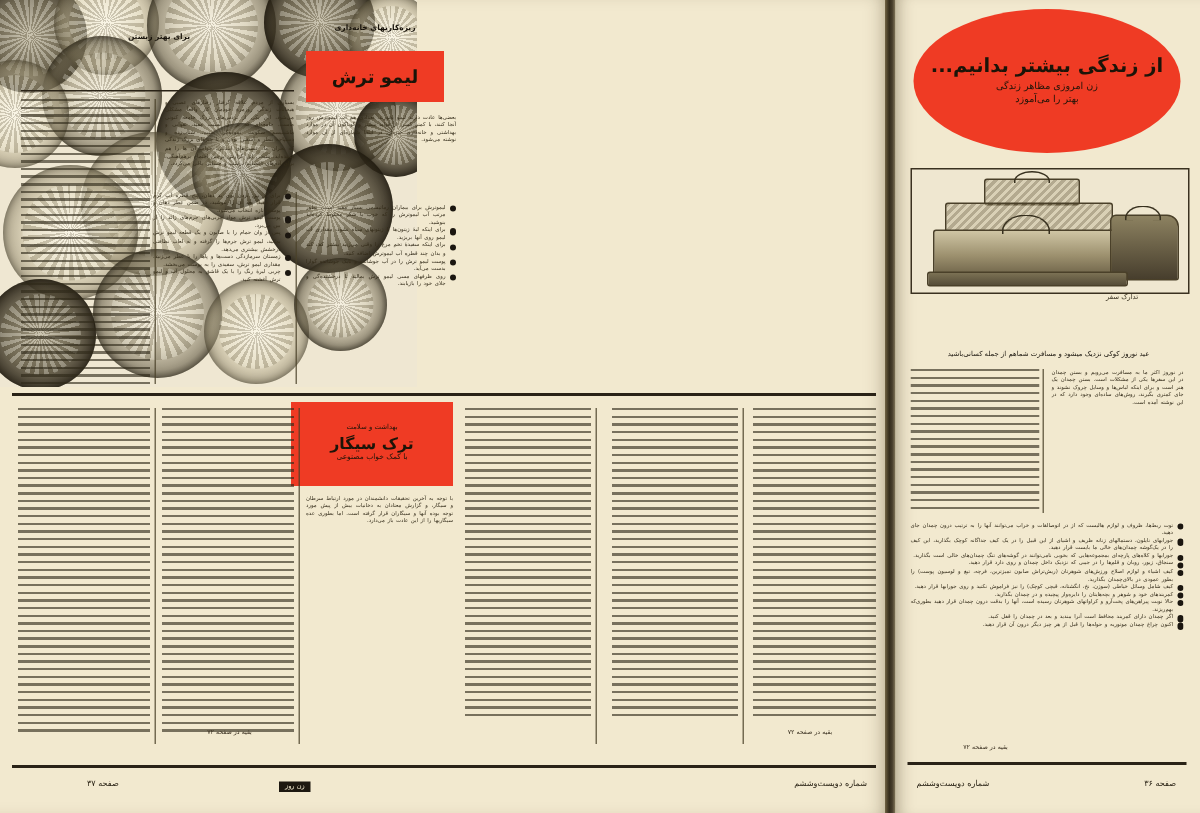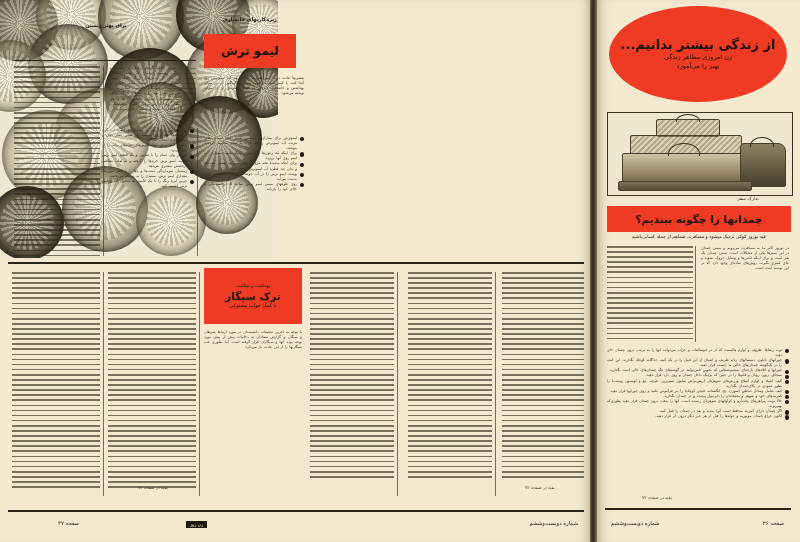--- a/index.html
+++ b/index.html
@@ -226,21 +226,21 @@
     <div class="col t" style="right:396px;top:66px;width:86px;height:188px;">بسیاری از مردم علاقه گرفتار رفتار‌های عصبی و هیجانات زندگی روزمره خودمان کار واقعاً مشکلی می‌شود، این یکی از تردس‌های بزرگ جامعه کنونی ماست. جامعه‌ای که بر آن نسبت مفید، تقوایی و ماشینیسم سکونت نموده‌گی است، شتاب‌زده و دستپاچه بنظر و آشفتن بودن و با چیزهای بزرگ زندگی که بحران ما، عصبی‌های ابتدائی، جواب آن ها را هم شنیده‌اید. بنتیجی این گزارش برچین اجتماع برهم‌آهنگی، برای آدم‌های اعصاب درست و حسابی باقی می‌گردد.</div>
 
     <div class="vline" style="right:488px;top:66px;height:190px;"></div>
 
     <div class="col" style="right:492px;top:66px;width:86px;height:190px;">
       <div class="faketext"></div>
     </div>
 
     <div class="hline" style="left:8px;top:262px;width:576px;height:2px;"></div>
 
-    <div class="red-box" style="right:290px;top:268px;width:98px;height:56px;">
+    <div class="red-box" style="right:290px;top:268px;width:108px;height:56px;">
       <div class="kick-xs">بهداشت و سلامت</div>
       <div class="ttl-md">ترک سیگار</div>
       <div class="sub-xs">با کمک خواب مصنوعی</div>
     </div>
 
     <div class="col t" style="right:290px;top:330px;width:98px;height:166px;">با توجه به آخرین تحقیقات دانشمندان در مورد ارتباط سرطان و سیگار، و گزارش معتادان به دخانیات بیش از پیش مورد توجه بوده آنها و سیگاران قرار گرفته است. اما بطوری عده سیگاریها را از این عادت باز می‌دارد.</div>
 
     <div class="vline" style="right:392px;top:272px;height:224px;"></div>
     <div class="col" style="right:396px;top:272px;width:88px;height:216px;">
       <div class="faketext"></div>
@@ -291,23 +291,20 @@
       <div class="sc sc-plain" style="left:14px;top:40px;width:124px;height:30px;"></div>
       <div class="handle" style="left:60px;top:30px;width:30px;height:12px;"></div>
       <div class="sc sc-bag" style="left:132px;top:30px;width:44px;height:42px;
             border-radius:4px 8px 2px 2px;background:linear-gradient(180deg,#8d8261 0%,#6d6349 45%,#473e2d 100%);"></div>
       <div class="handle" style="left:142px;top:24px;width:22px;height:9px;"></div>
       <div class="sc sc-plain" style="left:10px;top:68px;width:132px;height:8px;
             background:linear-gradient(180deg,#7b7154 0%,#564d38 100%);"></div>
     </div>
     <div class="caption" style="left:112px;top:196px;width:78px;">تدارک سفر</div>
 
-    <div class="red-box" style="left:10px;top:206px;width:184px;height:26px;">
-      <div class="ttl-md">چمدانها را چگونه ببندیم؟</div>
-    </div>
 
     <div class="headline" style="left:10px;top:234px;width:184px;font-size:4.6px;font-weight:normal;">عید نوروز کوکی نزدیک میشود و مسافرت شماهم از جمله کسانی‌باشید</div>
 
     <div class="col t" style="left:104px;top:246px;width:88px;height:96px;">در نوروز اکثر ما به مسافرت می‌رویم و بستن چمدان در این سفرها یکی از مشکلات است. بستن چمدان یک هنر است و برای اینکه لباس‌ها و وسایل چروک نشوند و جای کمتری بگیرند، روش‌های ساده‌ای وجود دارد که در این نوشته آمده است.</div>
     <div class="vline" style="left:98px;top:246px;height:96px;"></div>
     <div class="col" style="left:10px;top:246px;width:86px;height:96px;">
       <div class="faketext"></div>
     </div>
 
     <div class="col" style="left:10px;top:348px;width:182px;height:140px;">

